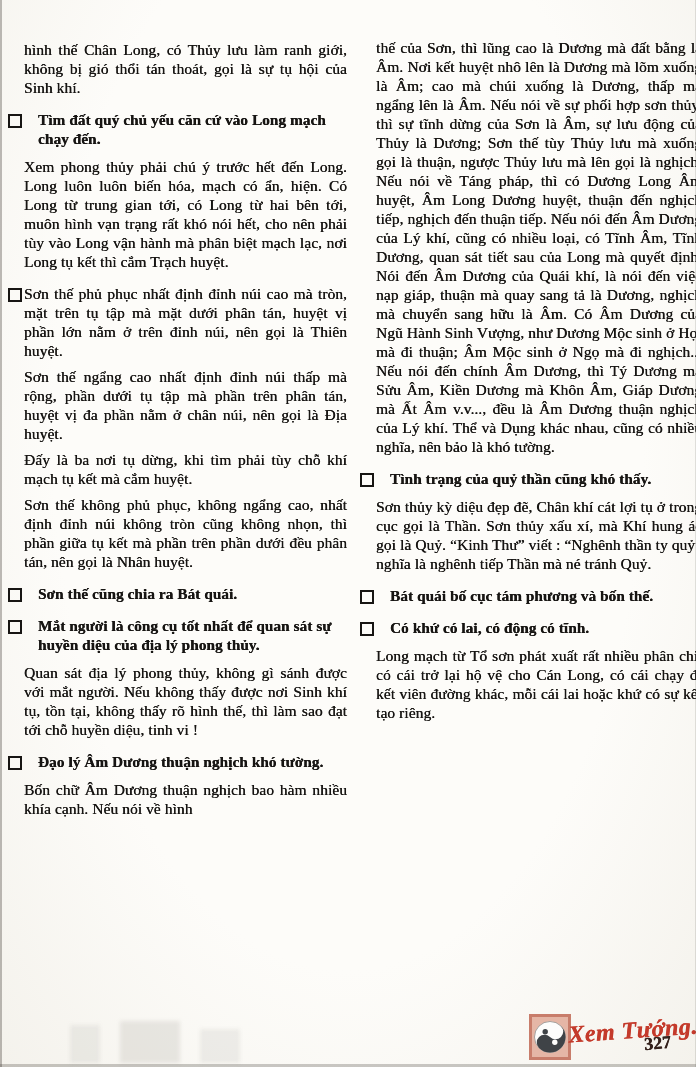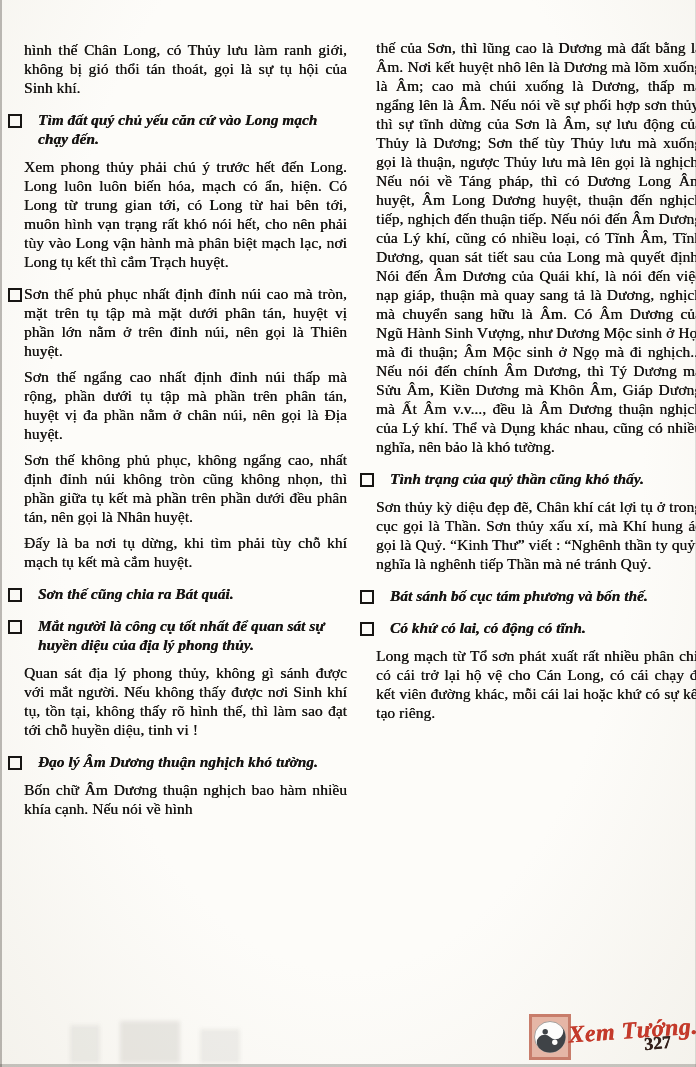--- a/index.html
+++ b/index.html
@@ -32,21 +32,21 @@
     text-shadow:.3px 0 0 currentColor; 
   }
   .column-left{left:24px;width:323px;}
   .column-right{left:376px;width:326px;top:38px;}
 
   .para{margin:0 0 7px 0;}
   .heading{
     position:relative;
     margin:13px 0 9px 0;
     padding-left:14px;
-    font-style:italic;font-weight:bold;
+    font-weight:bold;
     font-size:15.2px;line-height:19px;
     text-align:left;
   }
   .bullet{
     position:absolute;left:-16px;top:3.5px;
     width:10px;height:10px;
     border:2px solid #171513;
     background:transparent;
     display:inline-block;
   }
@@ -76,33 +76,33 @@
 
 <div class="page">
 
   <div class="column column-left" id="col-left">
       <p class="para">hình thế Chân Long, có Thủy lưu làm ranh giới, không bị gió thổi tán thoát, gọi là sự tụ hội của Sinh khí.</p>
       <div class="heading"><span class="bullet"></span><span>Tìm đất quý chủ yếu căn cứ vào Long mạch chạy đến.</span></div>
       <p class="para">Xem phong thủy phải chú ý trước hết đến Long. Long luôn luôn biến hóa, mạch có ẩn, hiện. Có Long từ trung gian tới, có Long từ hai bên tới, muôn hình vạn trạng rất khó nói hết, cho nên phải tùy vào Long vận hành mà phân biệt mạch lạc, nơi Long tụ kết thì cắm Trạch huyệt.</p>
       <div class="heading"><span class="bullet"></span></div>
       <p class="para">Sơn thế phủ phục nhất định đỉnh núi cao mà tròn, mặt trên tụ tập mà mặt dưới phân tán, huyệt vị phần lớn nằm ở trên đỉnh núi, nên gọi là Thiên huyệt.</p>
       <p class="para">Sơn thế ngẩng cao nhất định đỉnh núi thấp mà rộng, phần dưới tụ tập mà phần trên phân tán, huyệt vị đa phần nằm ở chân núi, nên gọi là Địa huyệt.</p>
+      <p class="para">Đấy là ba nơi tụ dừng, khi tìm phải tùy chỗ khí mạch tụ kết mà cắm huyệt.</p>
       <p class="para">Sơn thế không phủ phục, không ngẩng cao, nhất định đỉnh núi không tròn cũng không nhọn, thì phần giữa tụ kết mà phần trên phần dưới đều phân tán, nên gọi là Nhân huyệt.</p>
-      <p class="para">Đấy là ba nơi tụ dừng, khi tìm phải tùy chỗ khí mạch tụ kết mà cắm huyệt.</p>
       <div class="heading"><span class="bullet"></span><span>Sơn thế cũng chia ra Bát quái.</span></div>
       <div class="heading"><span class="bullet"></span><span>Mắt người là công cụ tốt nhất để quan sát sự huyền diệu của địa lý phong thủy.</span></div>
       <p class="para">Quan sát địa lý phong thủy, không gì sánh được với mắt người. Nếu không thấy được nơi Sinh khí tụ, tồn tại, không thấy rõ hình thế, thì làm sao đạt tới chỗ huyền diệu, tinh vi !</p>
       <div class="heading"><span class="bullet"></span><span>Đạo lý Âm Dương thuận nghịch khó tường.</span></div>
       <p class="para">Bốn chữ Âm Dương thuận nghịch bao hàm nhiều khía cạnh. Nếu nói về hình</p>
     </div>
   <div class="column column-right" id="col-right">
       <p class="para">thế của Sơn, thì lũng cao là Dương mà đất bằng là Âm. Nơi kết huyệt nhô lên là Dương mà lõm xuống là Âm; cao mà chúi xuống là Dương, thấp mà ngẩng lên là Âm. Nếu nói về sự phối hợp sơn thủy, thì sự tĩnh dừng của Sơn là Âm, sự lưu động của Thủy là Dương; Sơn thế tùy Thủy lưu mà xuống gọi là thuận, ngược Thủy lưu mà lên gọi là nghịch. Nếu nói về Táng pháp, thì có Dương Long Âm huyệt, Âm Long Dương huyệt, thuận đến nghịch tiếp, nghịch đến thuận tiếp. Nếu nói đến Âm Dương của Lý khí, cũng có nhiều loại, có Tĩnh Âm, Tĩnh Dương, quan sát tiết sau của Long mà quyết định. Nói đến Âm Dương của Quái khí, là nói đến việc nạp giáp, thuận mà quay sang tả là Dương, nghịch mà chuyển sang hữu là Âm. Có Âm Dương của Ngũ Hành Sinh Vượng, như Dương Mộc sinh ở Hợi mà đi thuận; Âm Mộc sinh ở Ngọ mà đi nghịch... Nếu nói đến chính Âm Dương, thì Tý Dương mà Sửu Âm, Kiền Dương mà Khôn Âm, Giáp Dương mà Ất Âm v.v..., đều là Âm Dương thuận nghịch của Lý khí. Thể và Dụng khác nhau, cũng có nhiều nghĩa, nên bảo là khó tường.</p>
       <div class="heading"><span class="bullet"></span><span>Tình trạng của quỷ thần cũng khó thấy.</span></div>
       <p class="para">Sơn thủy kỳ diệu đẹp đẽ, Chân khí cát lợi tụ ở trong cục gọi là Thần. Sơn thủy xấu xí, mà Khí hung ác gọi là Quỷ. “Kinh Thư” viết : “Nghênh thần ty quỷ” nghĩa là nghênh tiếp Thần mà né tránh Quỷ.</p>
-      <div class="heading"><span class="bullet"></span><span>Bát sánh bố cục tám phương và bốn thế.</span></div>
+      <div class="heading"><span class="bullet"></span><span>Bát quái bố cục tám phương và bốn thế.</span></div>
       <div class="heading"><span class="bullet"></span><span>Có khứ có lai, có động có tĩnh.</span></div>
       <p class="para">Long mạch từ Tổ sơn phát xuất rất nhiều phân chi, có cái trở lại hộ vệ cho Cán Long, có cái chạy đi kết viên đường khác, mỗi cái lai hoặc khứ có sự kết tạo riêng.</p>
     </div>
 
   <div class="footer">
     <span class="yinyang">
       <svg width="42" height="46" viewBox="0 0 42 46" xmlns="http://www.w3.org/2000/svg">
         <rect x="0" y="0" width="42" height="46" fill="#c87d6b"></rect>
         <rect x="3" y="3" width="36" height="40" fill="#e5b6a6"></rect>
         <g transform="translate(21,23)">

